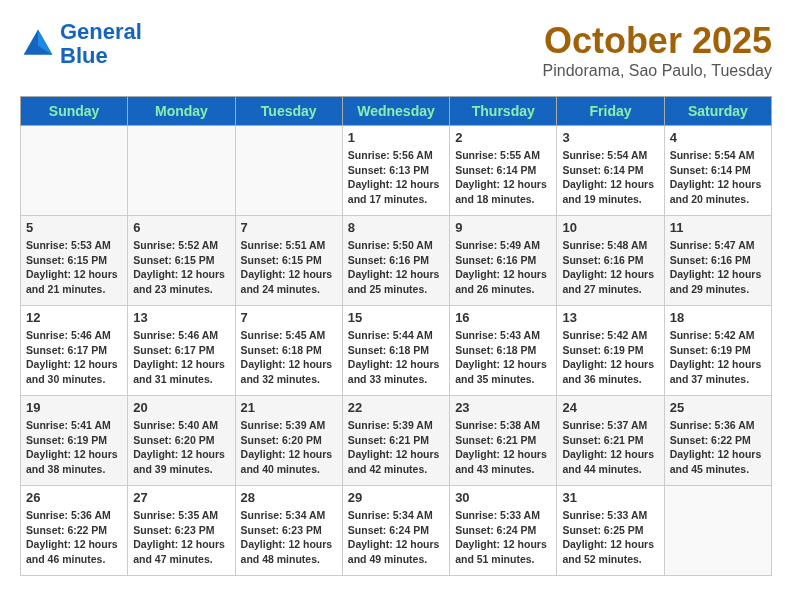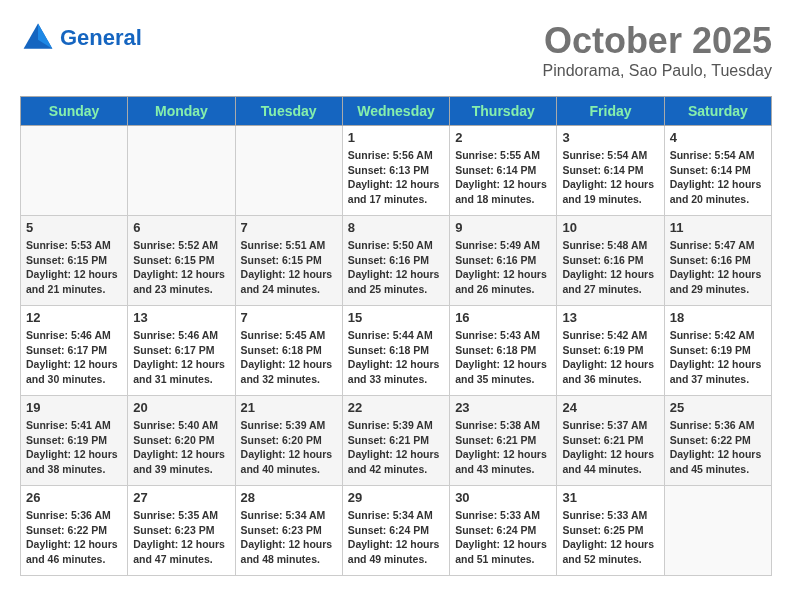--- a/index.html
+++ b/index.html
@@ -33,21 +33,21 @@
     .logo-icon {
       width: 36px;
       height: 36px;
     }
     .title-area {
       text-align: right;
     }
     .month-title {
       font-size: 36px;
       font-weight: bold;
-      color: #737373;
+      color: #a16207;
     }
     .location-title {
       font-size: 16px;
       color: #555;
     }
     table {
       width: 100%;
       border-collapse: collapse;
       table-layout: fixed;
     }
@@ -91,20 +91,21 @@
 <body>
 
 <div class="header">
   <div class="logo">
     <svg class="logo-icon" viewBox="0 0 40 40">
       <polygon points="20,4 36,32 4,32" fill="#1565c0"></polygon>
       <polygon points="20,4 36,32 20,22" fill="#1e88e5"></polygon>
     </svg>
     <div class="logo-text">
       <div><span>General</span></div>
+      <div><span style="color:#1565c0">Blue</span></div>
     </div>
   </div>
   <div class="title-area">
     <div class="month-title">October 2025</div>
     <div class="location-title">Pindorama, Sao Paulo, Tuesday</div>
   </div>
 </div>
 
 <table>
   <thead>

